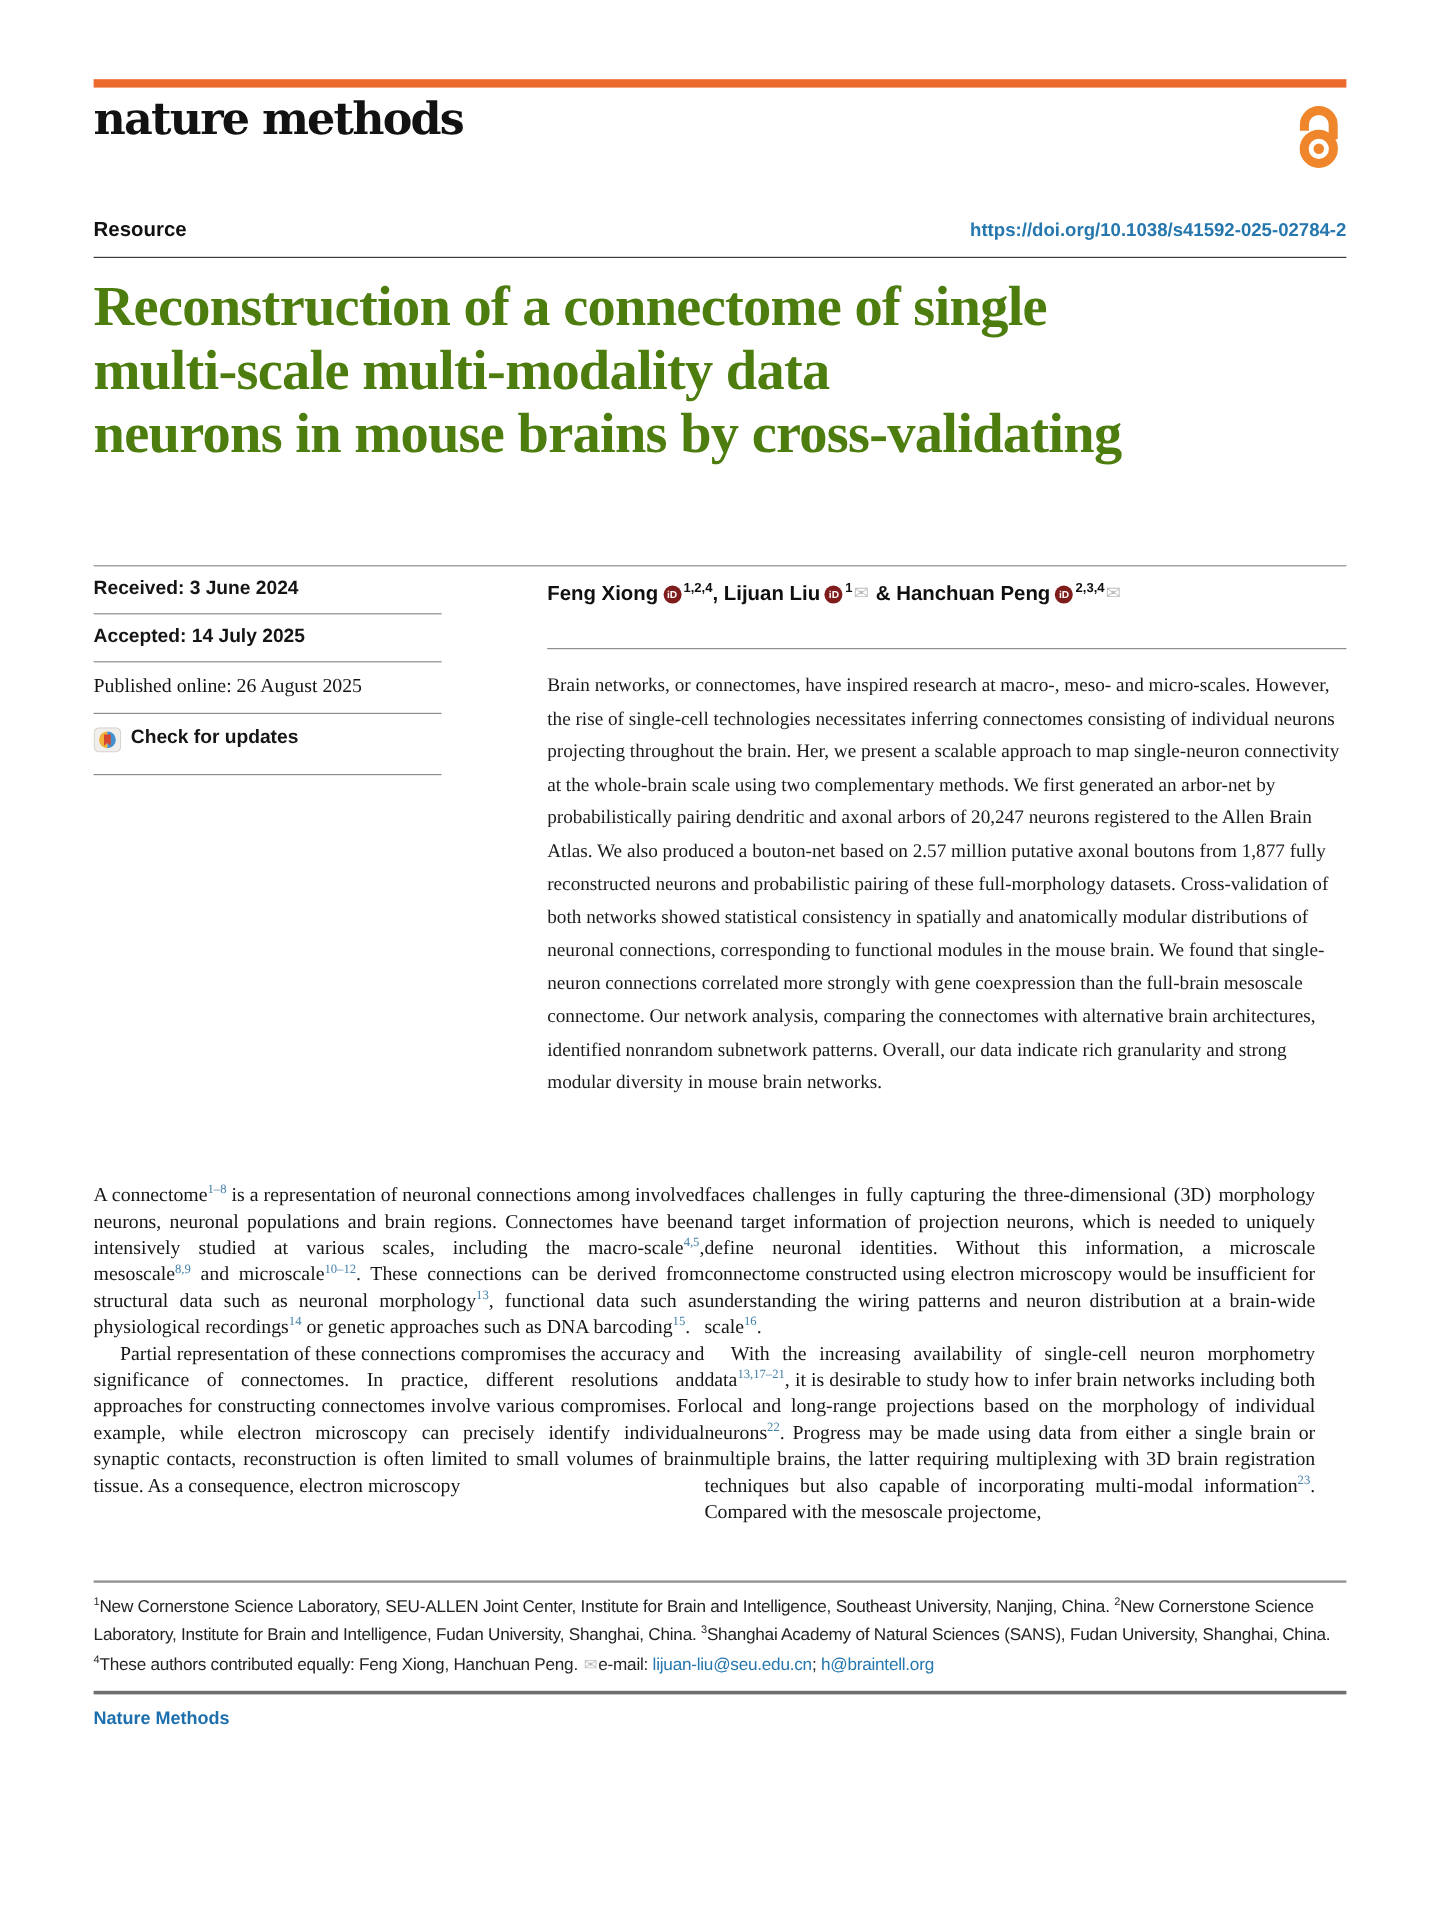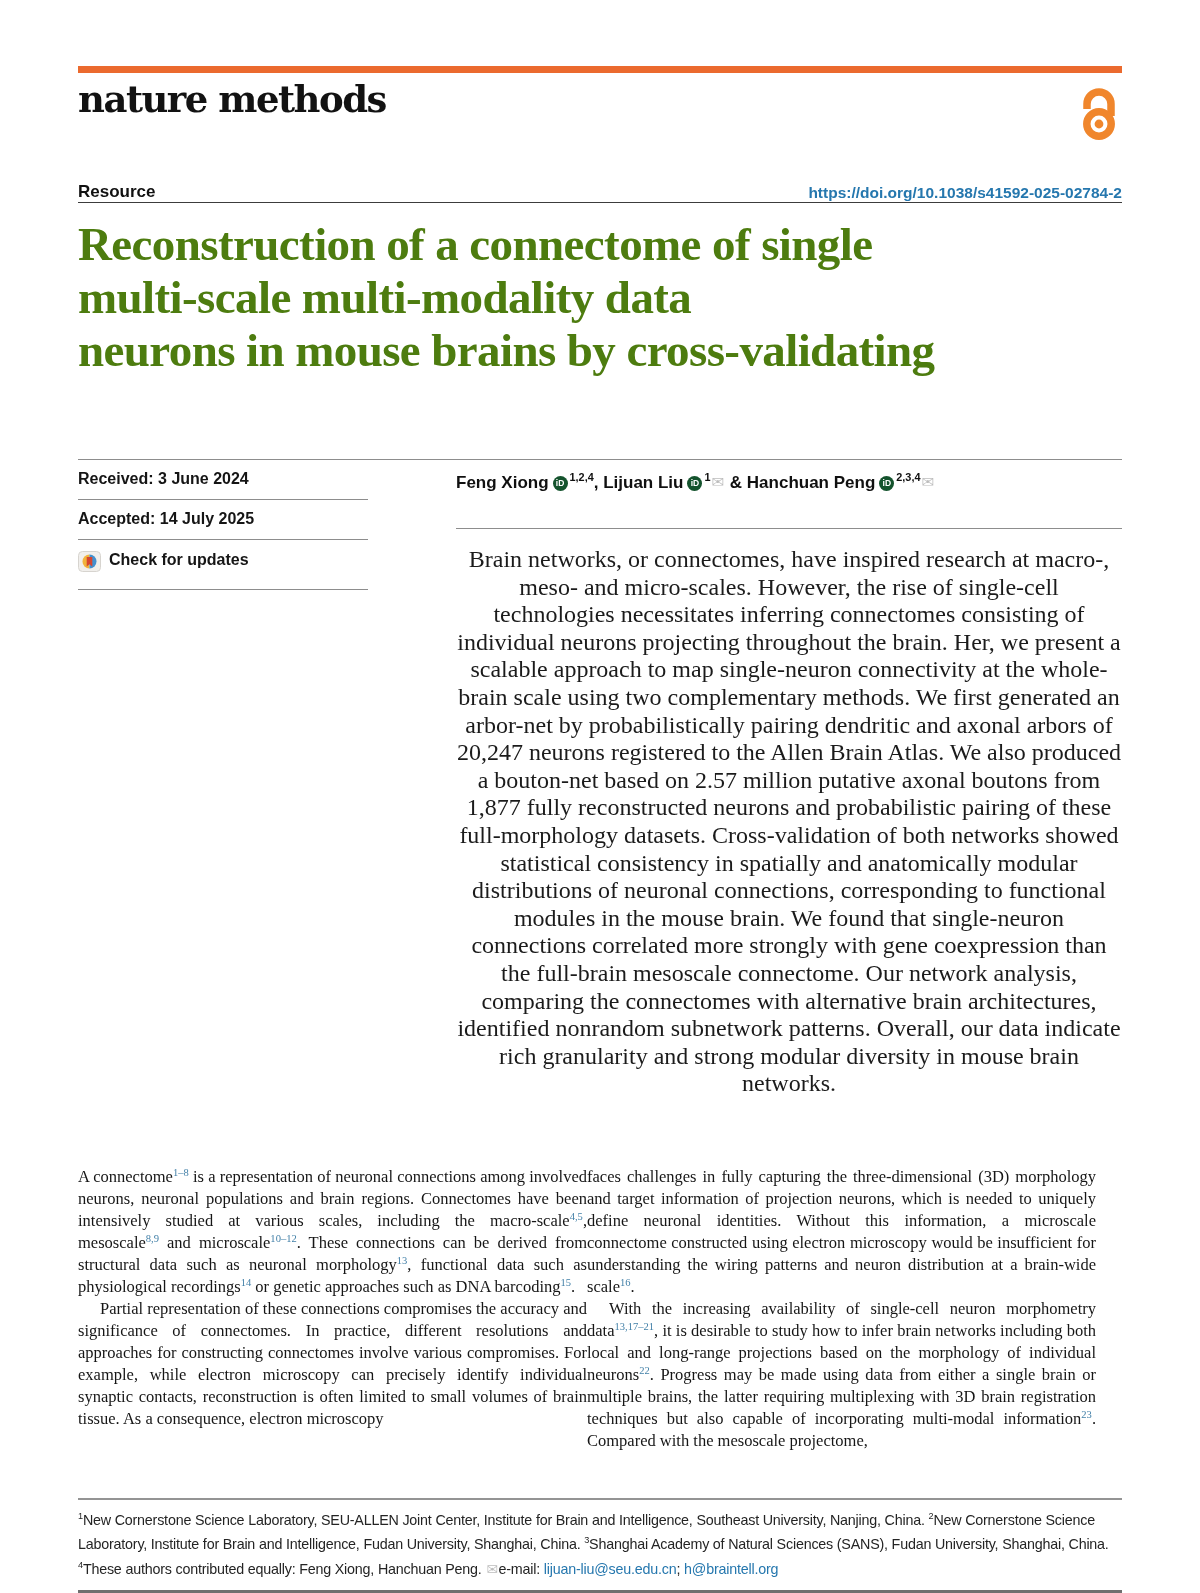--- a/index.html
+++ b/index.html
@@ -12,60 +12,60 @@
   .content { margin:0 78px; width:1044px; }
 
   .topbar { margin-top:66px; height:7px; background:#EB6A2E; }
 
   .masthead { display:flex; justify-content:space-between; align-items:flex-start; margin-top:5px; height:58px; }
   .logo { font-family:"DejaVu Serif", serif; font-weight:700; font-size:37px; letter-spacing:-1.5px; color:#121212; line-height:1.15; }
   .oa-icon { margin-top:4px; }
 
   .resource-row {
     display:flex; justify-content:space-between; align-items:flex-end;
-    margin-top:46px; border-bottom:1.5px solid #3c3c3c;
+    margin-top:46px; padding-bottom:12px; border-bottom:1.5px solid #3c3c3c;
     font-family:"Liberation Sans", sans-serif;
   }
   .resource-label { font-weight:700; font-size:17px; color:#111; }
   .doi-link { font-weight:700; font-size:15.5px; color:#2577AE; cursor:pointer; }
 
   .title { margin-top:15px; font-weight:700; font-size:47px; line-height:53px; letter-spacing:-0.6px; color:#4d7c0f; }
 
   .info-rule { margin-top:82px; border-top:1px solid #8d8d8d; }
   .info-section { display:flex;gap:24px; }
 
   .sidebar { width:290px; flex:none; font-family:"Liberation Sans", sans-serif; font-size:16px; color:#151515; }
   .sidebar-item { padding:10px 0 11px 0; border-bottom:1px solid #8d8d8d; font-weight:700; }
   .sidebar-item.published { font-family:"Liberation Serif", serif; font-weight:400; font-size:16.5px; padding:10px 0 12px 0; }
   .check-updates { display:flex; align-items:flex-start; gap:8px; padding:11px 0 13px 0; }
 
   .abstract-col { margin-left:64px; flex:1; min-width:0; }
   .authors { font-family:"Liberation Sans", sans-serif; font-weight:700; font-size:17px; padding-top:13px; color:#101010; }
   .abstract-rule { margin-top:35px; border-top:1px solid #8d8d8d; }
-  .abstract { margin-top:17px; font-size:24px; line-height:27.6px; color:#1b1b1b; text-align:center; }
+  .abstract { margin-top:17px; font-size:16px; line-height:27.6px; color:#1b1b1b; text-align:left; }
 
   .body-columns { display:flex; margin-top:68px; font-size:16.5px; line-height:22px; text-align:justify; color:#161616; }
   .col { width:509px; flex:none; }
   .col p { margin:0; }
   .col p.indent { text-indent:22px; }
 
   .footnote-rule { margin-top:46px; border-top:2px solid #949494; }
   .affiliations { margin-top:8px; font-family:"Liberation Sans", sans-serif; font-size:14.3px; line-height:24.5px; color:#242424; letter-spacing:-0.2px; }
   .footer-rule { margin-top:9px; border-top:3px solid #6f6f6f; }
   .footer { margin-top:12px; font-family:"Liberation Sans", sans-serif; font-weight:700; font-size:15px; color:#1d6fad; }
 
   
   .seg-plain { }
   .seg-sup { font-size:0.64em; vertical-align:super; line-height:0; }
   .seg-ref { font-size:0.64em; vertical-align:super; line-height:0; color:#4380A8; cursor:pointer; }
   .seg-link { color:#2577AE; cursor:pointer; }
   .seg-env { color:#bdbdbd; font-family:"DejaVu Sans", sans-serif; font-size:0.95em; margin:0 1px; }
   .seg-orcid {
     display:inline-block; width:15px; height:15px; border-radius:50%;
-    background:#14532d; color:#ffffff; font-family:"Liberation Sans", sans-serif;
+    background:#7f1d1d; color:#ffffff; font-family:"Liberation Sans", sans-serif;
     font-size:8.5px; font-weight:700; line-height:15px; text-align:center;
     vertical-align:2px; margin:0 2px 0 4px; letter-spacing:0;
   }
   .authors .seg-env { font-size:15px; vertical-align:1px; }
 </style>
 </head>
 <body>
 
 <div class="page">
   <div class="content">
@@ -93,20 +93,21 @@
       <div>multi-scale multi-modality data</div>
       <div>neurons in mouse brains by cross-validating</div>
     </h1>
 
     <div class="info-rule"></div>
 
     <div class="info-section">
       <div class="sidebar">
         <div class="sidebar-item">Received: 3 June 2024</div>
         <div class="sidebar-item">Accepted: 14 July 2025</div>
+        <div class="sidebar-item published">Published online: 26 August 2025</div>
         <div class="sidebar-item check-updates">
           <span>
             <svg width="23" height="21" viewBox="0 0 23 21" aria-hidden="true">
               <rect x="0.5" y="0.5" width="22" height="20" rx="4" fill="#f1efec" stroke="#d7d4cf"></rect>
               <path d="M11.5 3.5 a7 7 0 0 0 0 14 z" fill="#f2b33c"></path>
               <path d="M11.5 3.5 a7 7 0 0 1 0 14 z" fill="#4390cf"></path>
               <path d="M8.7 6 h5.6 v9.5 l-2.8 -2.3 -2.8 2.3 z" fill="#d6452f"></path>
             </svg>
           </span>
           <span>Check for updates</span>

